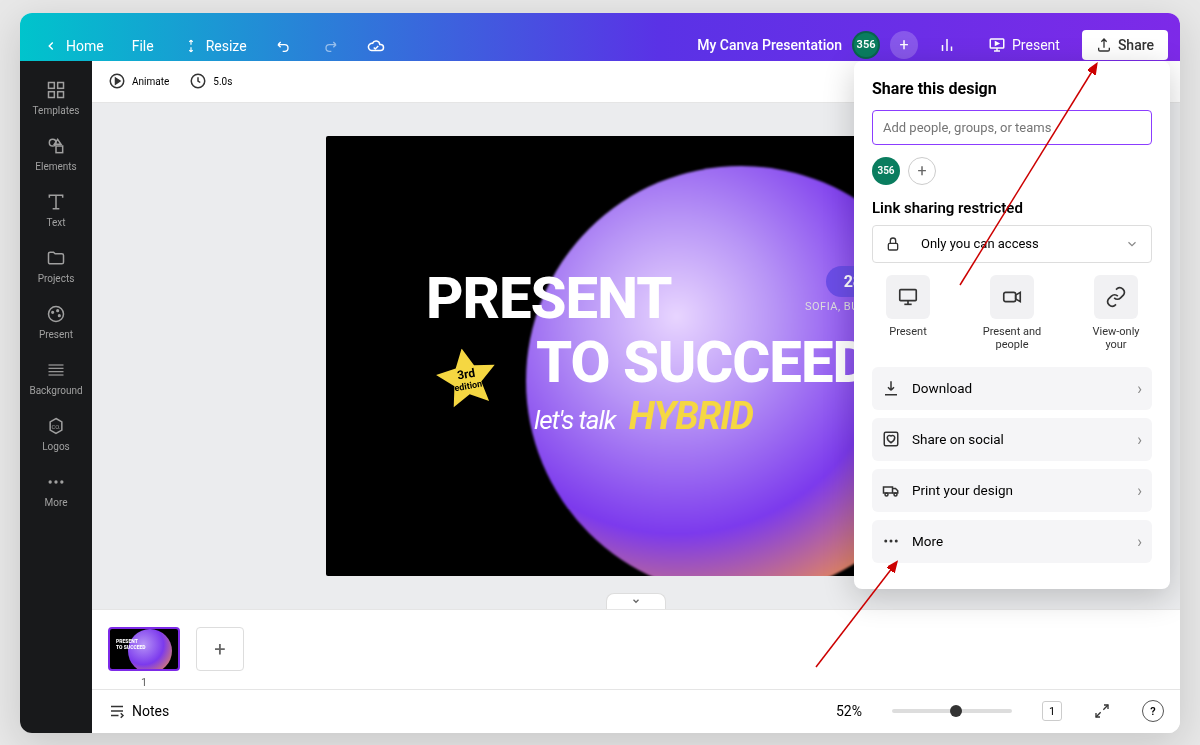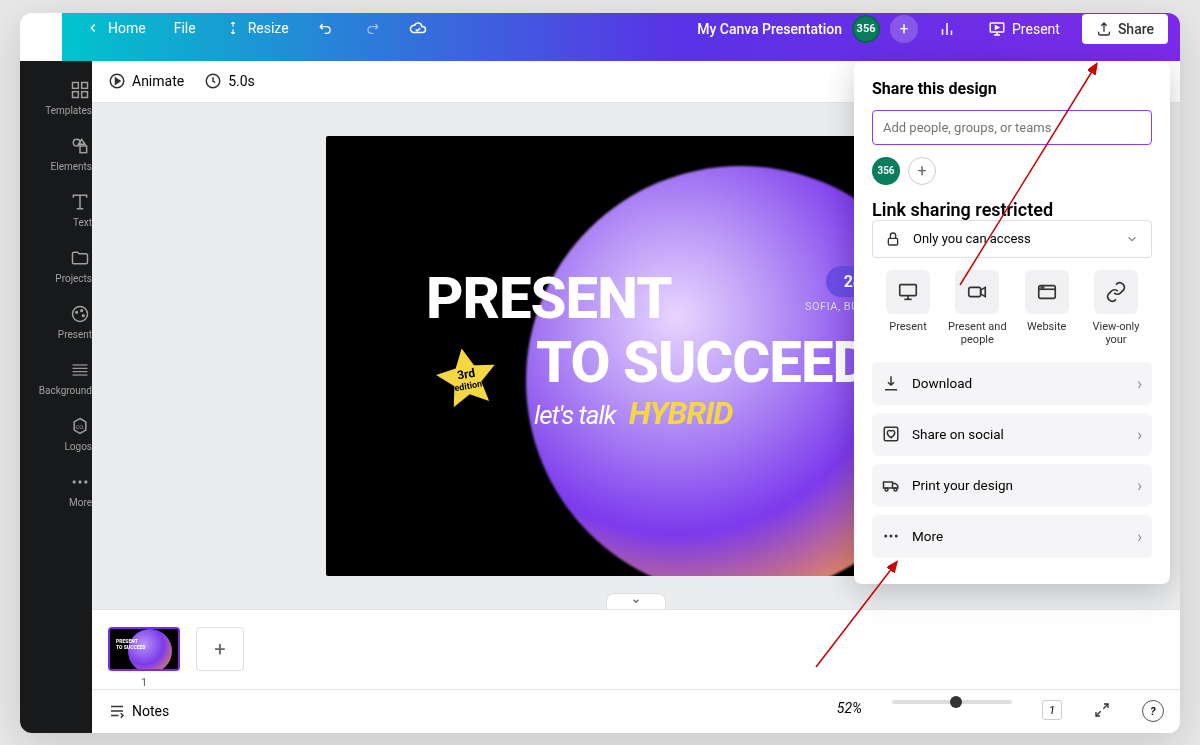--- a/index.html
+++ b/index.html
@@ -1,77 +1,77 @@
 <!DOCTYPE html>
 <html><head>
 <meta charset="utf-8">
 <style>
 * { margin: 0; padding: 0; box-sizing: border-box; font-family: -apple-system, BlinkMacSystemFont, "Segoe UI", Roboto, sans-serif; }
 body { background: #e8e8e8; display: flex; align-items: center; justify-content: center; height: 745px; width: 1200px; }
 .app { width: 1160px; height: 720px; background: #fff; border-radius: 12px; overflow: hidden; box-shadow: 0 10px 40px rgba(0,0,0,.15); display: flex; flex-direction: column; position: relative; }
 
 
-.topbar { height: 48px; background: linear-gradient(90deg, #00c4cc 0%, #5a32e6 55%, #7d2ae8 100%); display: flex; align-items: flex-start; padding: 0 12px; color: #fff; font-size: 14px; margin-left: 42px; }
+.topbar { height: 48px; background: linear-gradient(90deg, #00c4cc 0%, #5a32e6 55%, #7d2ae8 100%); display: flex; align-items: flex-end; padding: 0 12px; color: #fff; font-size: 14px; }
 .topbar .left { display: flex; align-items: center; gap: 8px; }
 .topbar .right { margin-left: auto; display: flex; align-items: center; gap: 10px; }
 .tb-btn { display: flex; align-items: center; gap: 6px; padding: 6px 10px; border-radius: 4px; cursor: pointer; }
 .tb-icon { width: 18px; height: 18px; display: inline-flex; align-items: center; justify-content: center; }
 .avatar-sm { width: 28px; height: 28px; border-radius: 50%; background: #0a7d5f; color: #fff; font-size: 11px; display: flex; align-items: center; justify-content: center; border: 2px solid rgba(0,0,0,.2); font-weight: 600; }
 .plus-circle { width: 28px; height: 28px; border-radius: 50%; background: rgba(255,255,255,.2); display: flex; align-items: center; justify-content: center; cursor: pointer; font-size: 16px; }
 .present-btn { display: flex; align-items: center; gap: 6px; padding: 7px 12px; border-radius: 4px; cursor: pointer; }
 .share-btn { background: #fff; color: #333; padding: 7px 14px; border-radius: 4px; cursor: pointer; display: flex; align-items: center; gap: 6px; font-weight: 500; }
 
 
 .body { flex: 1; display: flex; overflow: hidden; }
 .sidebar { width: 72px; background: #18191b; display: flex; flex-direction: column; align-items: center; padding-top: 8px; color: #a0a0a0; }
-.side-item { width: 100%; height: 56px; display: flex; flex-direction: column; align-items: flex-end; justify-content: center; gap: 3px; font-size: 10px; cursor: pointer; }
+.side-item { width: 100%; height: 56px; display: flex; flex-direction: column; align-items: center; justify-content: center; gap: 3px; font-size: 10px; cursor: pointer; }
 .side-ico { width: 24px; height: 24px; display: flex; align-items: center; justify-content: center; }
 
 .main { flex: 1; display: flex; flex-direction: column; background: #f5f5f5; position: relative; }
-.contextbar { height: 42px; background: #fff; border-bottom: 1px solid #e5e5e5; display: flex; align-items: center; padding: 0 16px; gap: 20px; font-size: 14px; }
+.contextbar { height: 42px; background: #fff; border-bottom: 1px solid #e5e5e5; display: flex; align-items: center; padding: 0 16px; gap: 20px; font-size: 10px; }
 .ctx-item { display: flex; align-items: center; gap: 6px; cursor: pointer; }
 
 .canvas-area { flex: 1; display: flex; align-items: center; justify-content: center; background: #ebecee; position: relative; overflow: hidden; }
 .slide { width: 620px; height: 440px; background: #000; position: relative; overflow: hidden; border-radius: 2px; }
 .gradient-orb { position: absolute; width: 430px; height: 430px; border-radius: 50%; top: 30px; left: 200px; background: radial-gradient(circle at 35% 35%, #e8d5ff 0%, #b794f6 25%, #7c3aed 55%, #ea8b55 80%, #2a1506 100%); filter: blur(1px); }
 .slide-txt { position: absolute; color: #fff; font-weight: 800; letter-spacing: -1px; }
 .t1 { top: 128px; left: 100px; font-size: 58px; }
 .t2 { top: 192px; left: 210px; font-size: 58px; }
 .t3 { top: 258px; left: 208px; font-size: 26px; font-weight: 400; font-style: italic; }
-.t3 .hyb { color: #f5d742; font-style: italic; font-size: 32px; font-weight: 700; margin-left: 8px; }
+.t3 .hyb { color: #f5d742; font-style: italic; font-size: 38px; font-weight: 700; margin-left: 8px; }
 .date-pill { position: absolute; top: 130px; right: -10px; background: #6b4de6; color: #fff; padding: 6px 18px; border-radius: 18px; font-size: 16px; font-weight: 700; }
 .date-sub { position: absolute; top: 164px; right: -6px; color: #ddd; font-size: 11px; letter-spacing: .5px; }
 .badge-star { position: absolute; top: 212px; left: 110px; width: 62px; height: 62px; background: #f5d742; display: flex; flex-direction: column; align-items: center; justify-content: center; font-size: 12px; font-weight: 700; color: #000; transform: rotate(-10deg); clip-path: polygon(50% 0%, 65% 30%, 98% 35%, 72% 58%, 79% 91%, 50% 75%, 21% 91%, 28% 58%, 2% 35%, 35% 30%); }
 .circ-badge { position: absolute; bottom: 100px; right: -14px; width: 62px; height: 62px; border: 1px dotted #888; border-radius: 50%; display: flex; align-items: center; justify-content: center; }
 .circ-badge-inner { width: 36px; height: 36px; background: #f5d742; border-radius: 50%; font-size: 9px; display: flex; align-items: center; justify-content: center; color: #000; font-weight: 700; }
 .collapse-chev { position: absolute; bottom: 0; left: 50%; transform: translateX(-50%); width: 60px; height: 16px; background: #fff; border: 1px solid #ddd; border-bottom: none; border-radius: 8px 8px 0 0; display: flex; align-items: center; justify-content: center; font-size: 10px; color: #666; cursor: pointer; }
 
 .thumbs { height: 80px; background: #fff; border-top: 1px solid #e5e5e5; display: flex; align-items: center; padding: 0 16px; gap: 16px; }
 .thumb { width: 72px; height: 44px; background: #000; border: 2px solid #7d2ae8; border-radius: 4px; position: relative; cursor: pointer; overflow: hidden; }
 .thumb-orb { position: absolute; width: 44px; height: 44px; border-radius: 50%; top: 0; left: 18px; background: radial-gradient(circle at 35% 35%, #b794f6 0%, #7c3aed 50%, #ea8b55 90%); }
 .thumb-t { position: absolute; top: 10px; left: 6px; font-size: 5px; color: #fff; font-weight: 800; line-height: 1.1; }
 .thumb-num { position: absolute; bottom: -18px; left: 50%; transform: translateX(-50%); font-size: 11px; color: #666; }
 .add-thumb { width: 48px; height: 44px; border: 1px solid #ddd; border-radius: 4px; display: flex; align-items: center; justify-content: center; font-size: 20px; color: #666; cursor: pointer; }
 
 .footer { height: 44px; background: #fff; border-top: 1px solid #e5e5e5; display: flex; align-items: center; padding: 0 16px; gap: 14px; font-size: 14px; }
-.footer .right { margin-left: auto; display: flex; align-items: flex-start; gap: 30px; font-style: italic; }
+.footer .right { margin-left: auto; display: flex; align-items: center; gap: 30px; }
 .zoom-slider { width: 120px; height: 4px; background: #ddd; border-radius: 2px; position: relative; }
 .zoom-slider::after { content: ''; position: absolute; left: 48%; top: -4px; width: 12px; height: 12px; background: #333; border-radius: 50%; }
 .foot-ico { width: 20px; height: 20px; display: flex; align-items: center; justify-content: center; cursor: pointer; border: 1px solid #ccc; border-radius: 3px; font-size: 11px; }
 .foot-ico.plain { border: none; }
 
 
 .share-panel { position: absolute; top: 48px; right: 10px; width: 316px; background: #fff; border-radius: 8px; box-shadow: 0 8px 32px rgba(0,0,0,.2); padding: 18px; z-index: 50; font-size: 14px; }
 .share-panel h3 { font-size: 16px; font-weight: 700; margin-bottom: 12px; }
 .share-input { width: 100%; border: 1px solid #8b3dff; border-radius: 4px; padding: 9px 10px; font-size: 13px; outline: none; margin-bottom: 12px; }
 .chip-row { display: flex; gap: 8px; margin-bottom: 14px; }
 .chip-av { width: 28px; height: 28px; border-radius: 50%; background: #0a7d5f; color: #fff; font-size: 10px; display: flex; align-items: center; justify-content: center; font-weight: 600; }
 .chip-add { width: 28px; height: 28px; border-radius: 50%; border: 1px solid #ccc; display: flex; align-items: center; justify-content: center; font-size: 16px; color: #666; cursor: pointer; }
-.sub-label { font-weight: 600; margin-bottom: 0; font-size: 18px; }
-.access-select { width: 100%; border: 1px solid #ddd; border-radius: 4px; padding: 10px 12px; display: flex; align-items: center; gap: 12px; font-size: 13px; cursor: pointer; margin-bottom: 12px; }
+.sub-label { font-weight: 600; margin-bottom: 8px; font-size: 15px; }
+.access-select { width: 100%; border: 1px solid #ddd; border-radius: 4px; padding: 10px 12px; display: flex; align-items: center; gap: 20px; font-size: 13px; cursor: pointer; margin-bottom: 12px; }
 .access-select .chev { margin-left: auto; color: #888; }
 .copy-btn { width: 100%; background: #8b3dff; color: #fff; border: none; border-radius: 4px; padding: 11px; font-size: 14px; font-weight: 600; cursor: pointer; margin-bottom: 18px; }
 .action-grid { display: flex; justify-content: space-between; margin-bottom: 16px; padding: 0 4px; }
 .action-item { display: flex; flex-direction: column; align-items: center; gap: 6px; font-size: 11px; color: #333; cursor: pointer; text-align: center; width: 64px; }
 .action-ico { width: 44px; height: 44px; border-radius: 6px; background: #f1f1f3; display: flex; align-items: center; justify-content: center; }
 .list-row { display: flex; align-items: center; gap: 12px; padding: 12px 10px; background: #f5f5f7; border-radius: 6px; margin-bottom: 8px; cursor: pointer; font-size: 13.5px; }
 .list-row .chev { margin-left: auto; color: #888; font-size: 16px; }
 
 
 .arrow { position: absolute; z-index: 60; stroke: #c00; fill: #c00; }
@@ -367,31 +367,20 @@
         <span>Present</span>
       </div>
       <div class="action-item">
         <div class="action-ico">
             <svg width="22" height="22" viewBox="0 0 24 24" fill="none" stroke="#333" stroke-width="1.8">
               <rect x="3" y="7" width="13" height="10" rx="2"></rect>
               <polygon points="16 10 21 7 21 17 16 14"></polygon>
             </svg>
           </div>
         <span>Present and people</span>
-      </div>
-      <div class="action-item">
-        <div class="action-ico">
-            <svg width="22" height="22" viewBox="0 0 24 24" fill="none" stroke="#333" stroke-width="1.8">
-              <rect x="3" y="5" width="18" height="14" rx="2"></rect>
-              <line x1="3" y1="9" x2="21" y2="9"></line>
-              <circle cx="6" cy="7" r=".5" fill="#333"></circle>
-              <circle cx="8" cy="7" r=".5" fill="#333"></circle>
-            </svg>
-          </div>
-        <span>Website</span>
       </div>
       <div class="action-item">
         <div class="action-ico">
             <svg width="22" height="22" viewBox="0 0 24 24" fill="none" stroke="#333" stroke-width="1.8">
               <path d="M10 13a5 5 0 007 0l3-3a5 5 0 00-7-7l-1 1"></path>
               <path d="M14 11a5 5 0 00-7 0l-3 3a5 5 0 007 7l1-1"></path>
             </svg>
           </div>
         <span>View-only your</span>
       </div>

